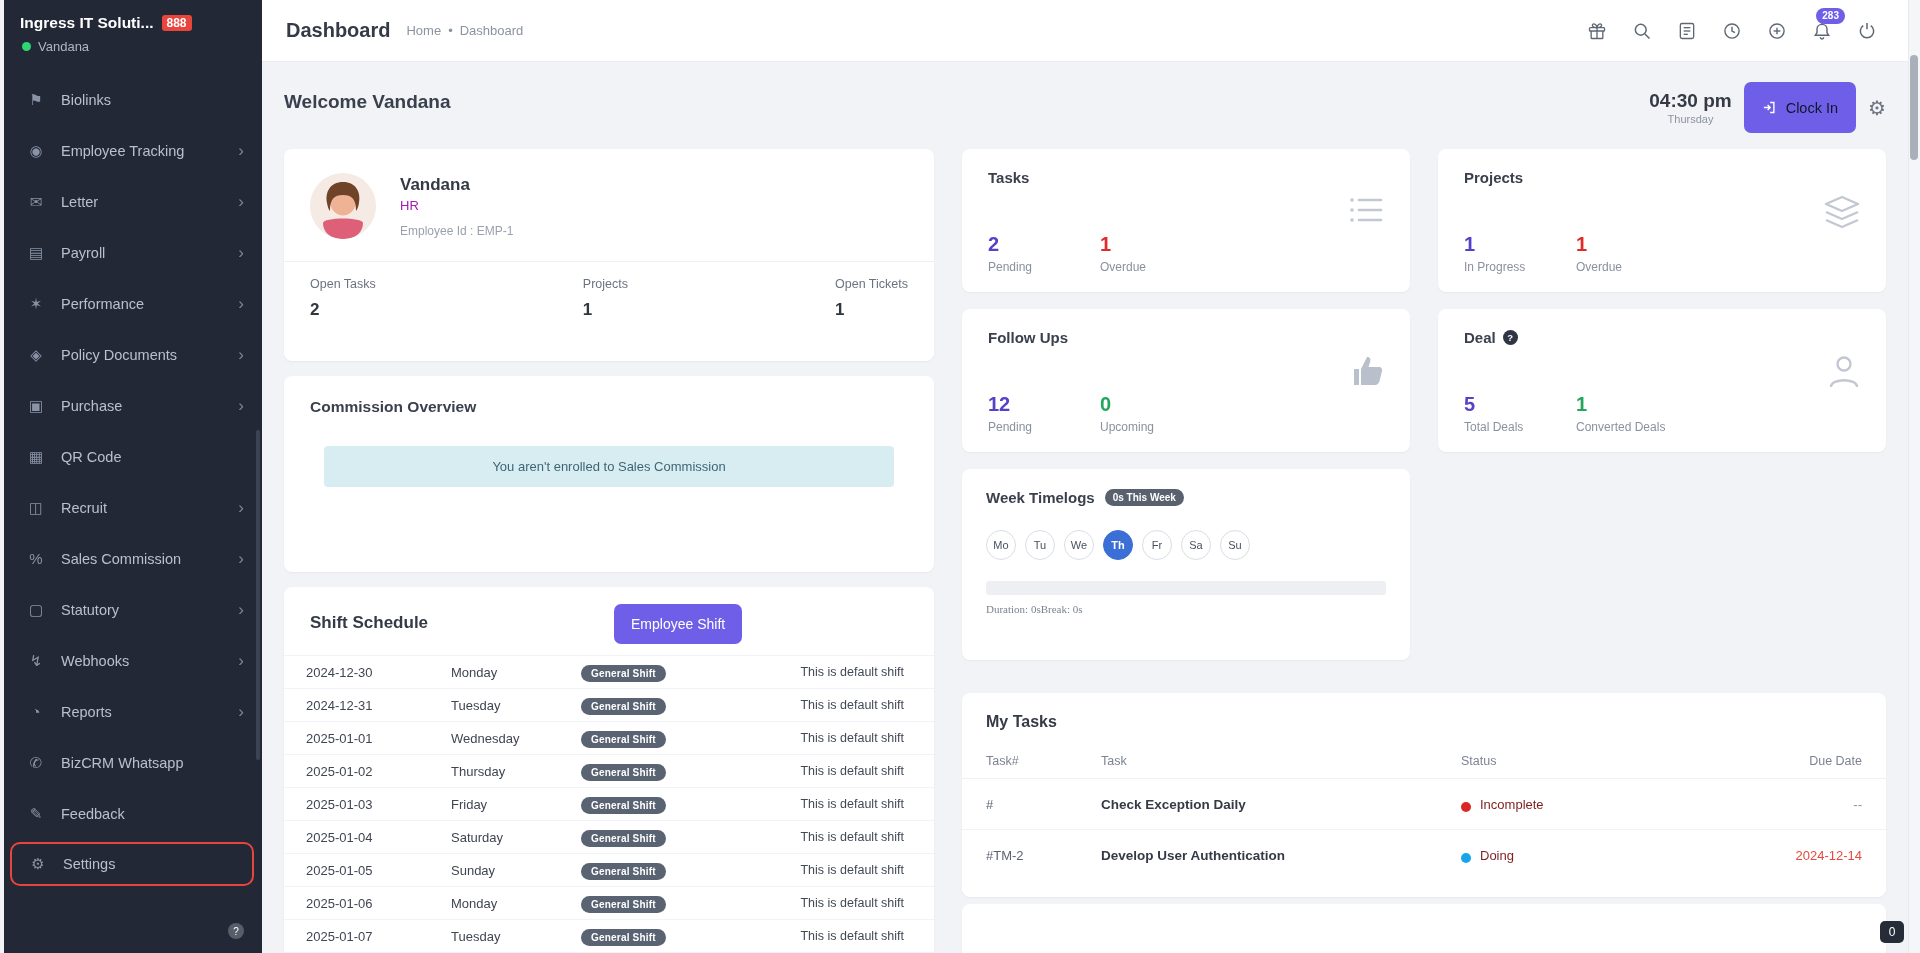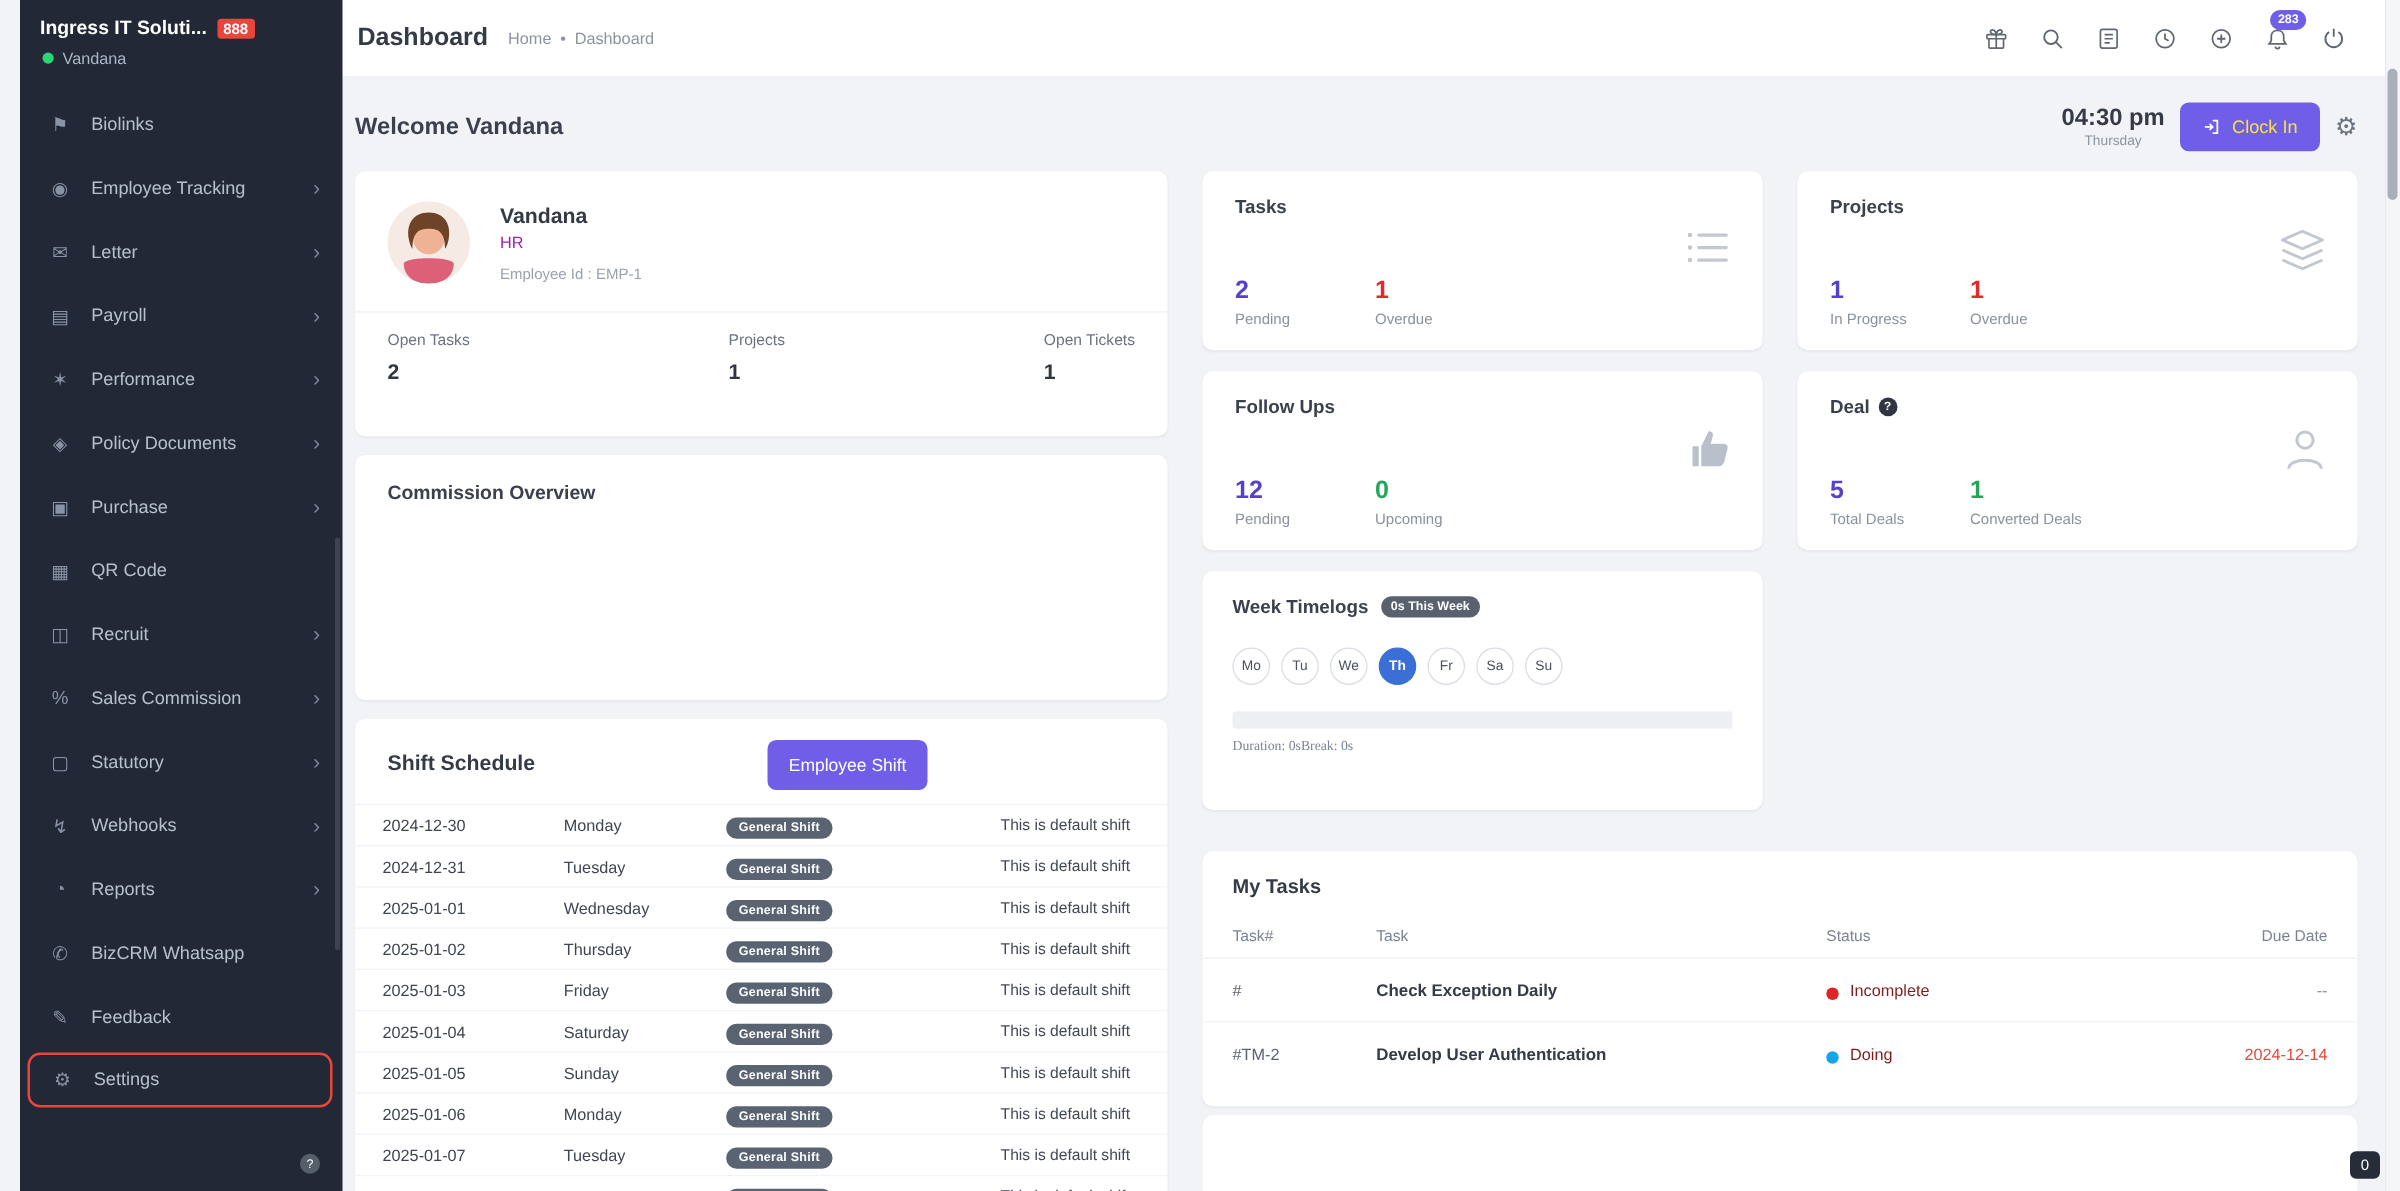--- a/index.html
+++ b/index.html
@@ -4,21 +4,21 @@
 <style>
   * { margin:0; padding:0; box-sizing:border-box; }
   html,body { width:1920px; height:953px; overflow:hidden; }
   body { font-family:"Liberation Sans","DejaVu Sans",sans-serif; background:#f2f3f7; position:relative; color:#3a404d; }
   :root{
     --accent:#6f5fe8; --metric_purple:#5443c8; --metric_red:#e02b2b; --metric_green:#23a55a;
     --week_active:#3b6fd6; --sidebar_bg:#222836; --badge_red:#e8463c;
   }
 
   
-  .sidebar { position:absolute; left:16px; top:0; bottom:0; width:258px; background:var(--sidebar_bg); z-index:5; }
+  .sidebar { position:absolute; left:4px; top:0; bottom:0; width:258px; background:var(--sidebar_bg); z-index:5; }
   .side-head { padding:14px 16px 8px; }
   .company-row { display:flex; align-items:center; gap:8px; }
   .company { color:#fff; font-weight:700; font-size:15.5px; max-width:155px; white-space:nowrap; overflow:hidden; text-overflow:ellipsis; cursor:pointer; }
   .company-badge { background:var(--badge_red); color:#fff; font-size:12px; font-weight:700; padding:2px 5px; border-radius:3px; line-height:1; }
   .user-row { margin-top:7px; display:flex; align-items:center; gap:7px; font-size:13px; color:#aeb6c4; padding-left:2px; }
   .status-dot { width:9px; height:9px; border-radius:50%; background:#2ed573; }
   .menu { margin-top:12px; }
   .menu-item { display:flex; align-items:center; height:51px; padding:0 18px 0 20px; font-size:14.5px; color:#b9c0cd; cursor:pointer; }
   .mi-icon { width:24px; margin-right:13px; font-size:15px; color:#8a93a5; text-align:center; flex:none; }
   .mi-label { flex:1; white-space:nowrap; overflow:hidden; }
@@ -43,21 +43,21 @@
   .tb-icon { width:22px; height:22px; display:flex; align-items:center; justify-content:center; cursor:pointer; position:relative; background:none; border:none; color:#5f6774; }
   .bell-badge { position:absolute; top:-12px; right:-12px; background:var(--accent); color:#fff; font-size:10px; font-weight:700; padding:2px 6px; border-radius:8px; line-height:1.2; }
 
   .content { padding:20px 34px 0 26px; }
   .welcome-row { display:flex; align-items:flex-start; margin-bottom:16px; }
   .welcome-title { font-size:19px; font-weight:700; color:#3a404d; padding-top:9px; }
   .wr-right { margin-left:auto; display:flex; align-items:center; gap:12px; }
   .time-block { text-align:center; }
   .time { font-size:19px; font-weight:700; color:#343a46; }
   .day { font-size:11px; color:#8c93a0; margin-top:1px; }
-  .clockin-btn { display:flex; align-items:center; gap:9px; background:var(--accent); color:#fde047; border:none; border-radius:7px; height:39px; padding:12px 18px; font-size:14.5px; font-weight:500; cursor:pointer; font-family:inherit; }
+  .clockin-btn { display:flex; align-items:center; gap:9px; background:var(--accent); color:#0f172a; border:none; border-radius:7px; height:51px; padding:12px 18px; font-size:14.5px; font-weight:500; cursor:pointer; font-family:inherit; }
   .gear-btn { font-size:20px; color:#6b7280; background:none; border:none; cursor:pointer; }
 
   .main-grid { display:flex; gap:28px; }
   .col-left { width:650px; flex:none; display:flex; flex-direction:column; gap:15px; }
   .col-right { flex:1; min-width:0; }
   .card { background:#fff; border-radius:8px; box-shadow:0 1px 2px rgba(25,30,40,.05); }
 
   
   .profile-card { height:212px; }
   .pc-top { display:flex; align-items:center; padding:24px 26px 22px; gap:24px; }
@@ -337,20 +337,21 @@
             </div>
             <div>
               <div class="pcs-label">Open Tickets</div>
               <div class="pcs-value">1</div>
             </div>
           </div>
         </div>
 
         <div class="card commission-card">
           <div class="cc-title">Commission Overview</div>
+          <div class="cc-box">You aren't enrolled to Sales Commission</div>
         </div>
 
         <div class="card shift-card">
           <div class="sh-head">
             <div class="sh-title">Shift Schedule</div>
             <button class="shift-btn">Employee Shift</button>
           </div>
           <div class="shift-table">
             <div class="shift-row">
               <span>2024-12-30</span>

